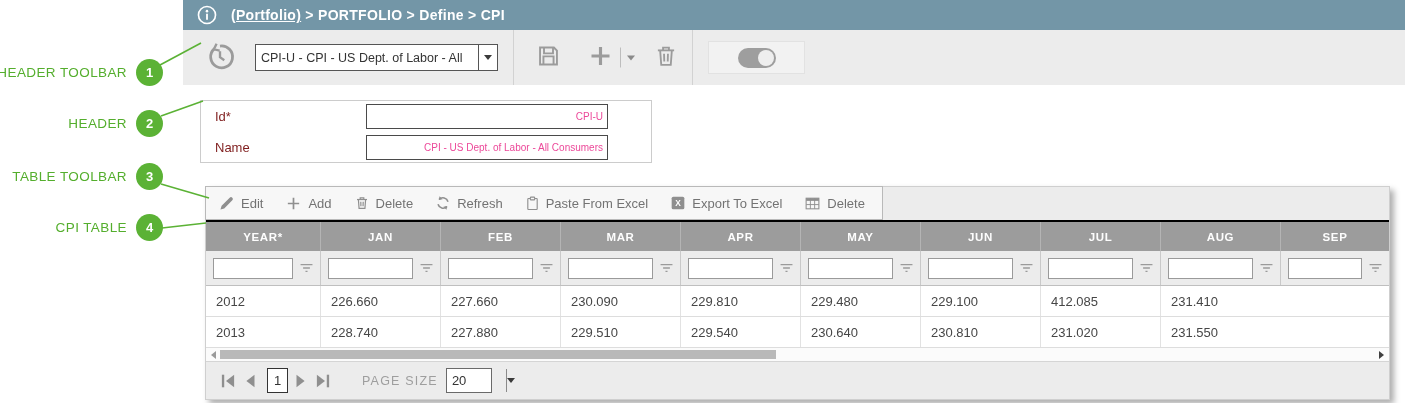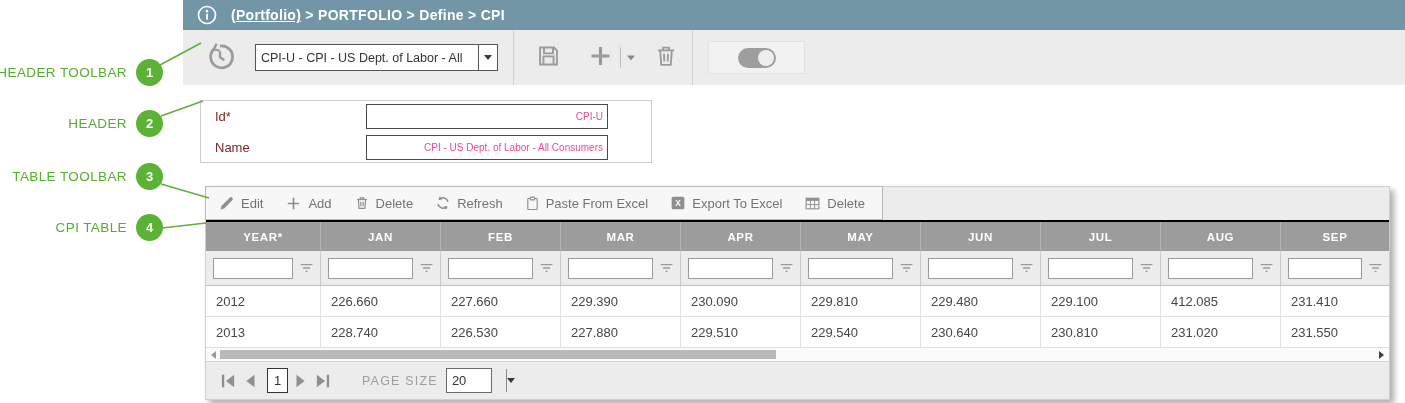--- a/index.html
+++ b/index.html
@@ -323,32 +323,30 @@
             <path d="M3 4 h14 M6 8 h8 M8.8 12 h2.4" stroke="#9a9a9a" stroke-width="1.7" fill="none"></path>
           </svg>
         </span>
       </div>
     </div>
   <div id="tbody">
       <div class="g-cols g-row">
         <div class="g-cell">2012</div>
         <div class="g-cell">226.660</div>
         <div class="g-cell">227.660</div>
-        <div class="g-cell">229.390</div>
         <div class="g-cell">230.090</div>
         <div class="g-cell">229.810</div>
         <div class="g-cell">229.480</div>
         <div class="g-cell">229.100</div>
         <div class="g-cell">412.085</div>
         <div class="g-cell">231.410</div>
       </div>
       <div class="g-cols g-row">
         <div class="g-cell">2013</div>
         <div class="g-cell">228.740</div>
-        <div class="g-cell">226.530</div>
         <div class="g-cell">227.880</div>
         <div class="g-cell">229.510</div>
         <div class="g-cell">229.540</div>
         <div class="g-cell">230.640</div>
         <div class="g-cell">230.810</div>
         <div class="g-cell">231.020</div>
         <div class="g-cell">231.550</div>
       </div>
     </div>
   <div class="g-hscroll">

